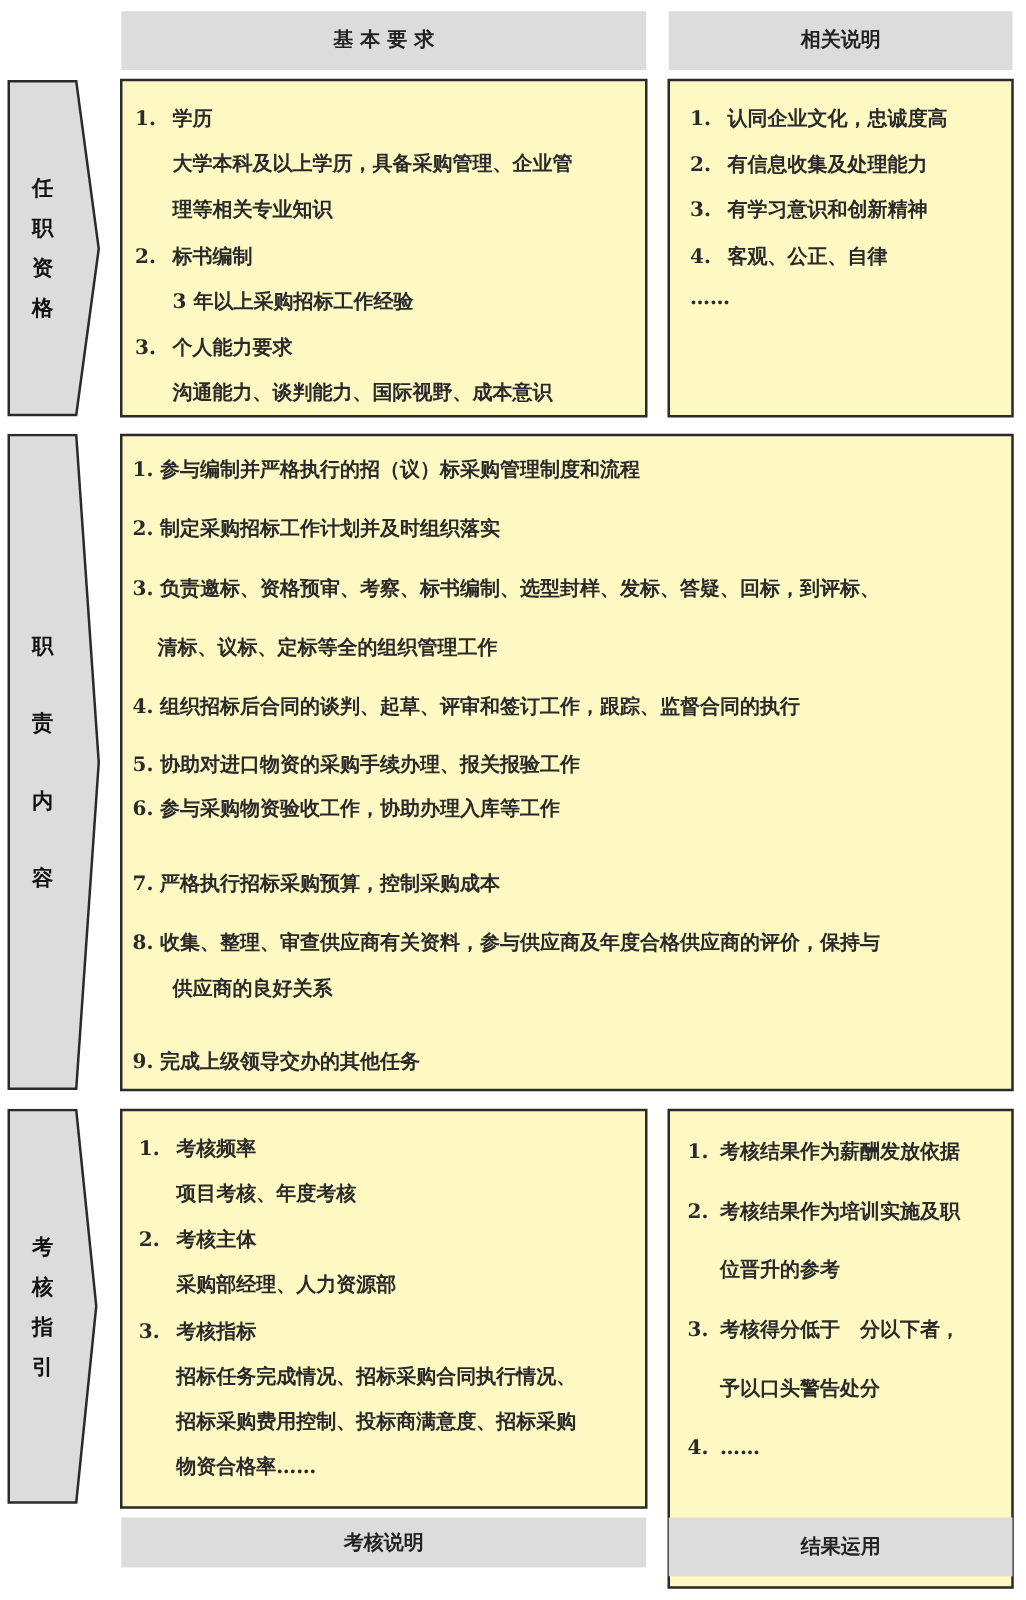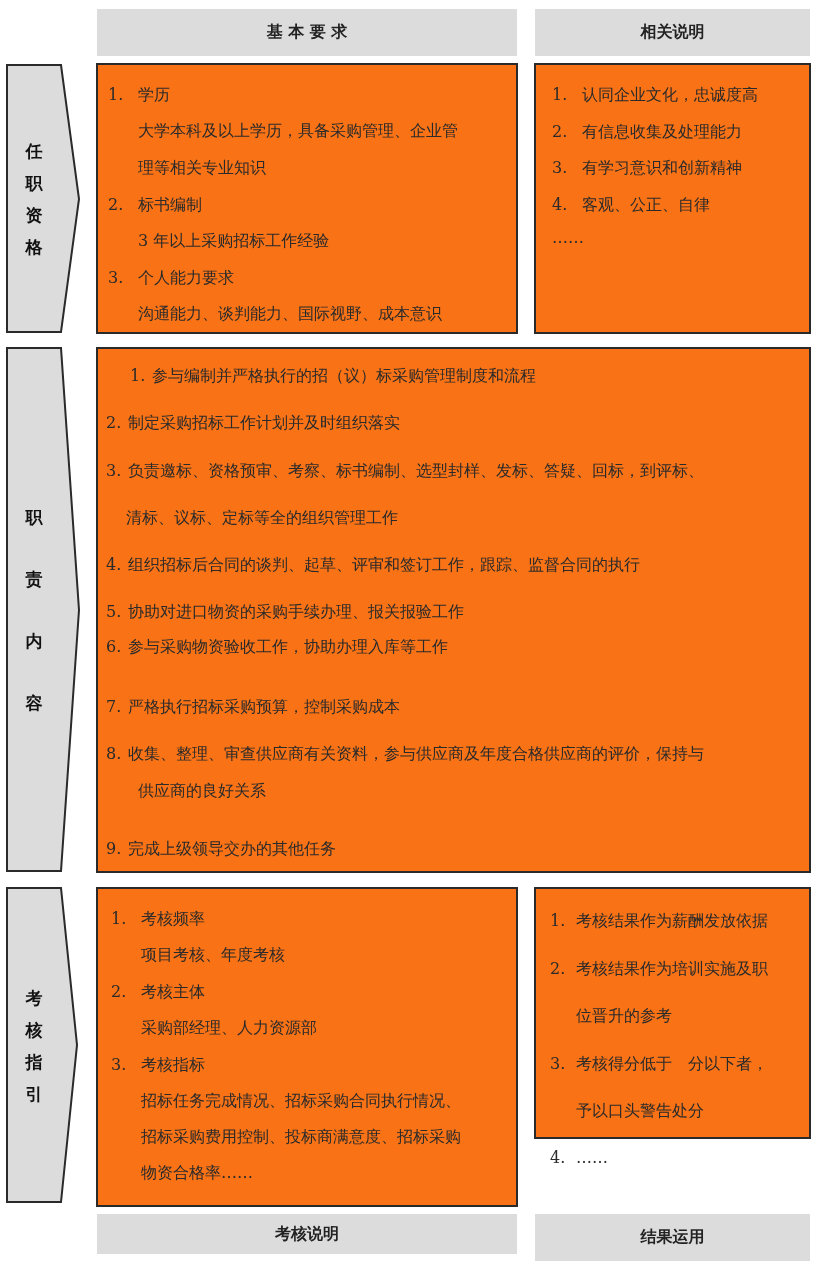--- a/index.html
+++ b/index.html
@@ -6,21 +6,21 @@
   html, body { width: 821px; height: 1280px; background: #ffffff; overflow: hidden; }
   body { position: relative; font-family: "DejaVu Serif", "Liberation Serif", serif; color: #222; }
 
   .hdr {
     position: absolute; background: #dcdcdc;
     display: flex; align-items: center; justify-content: center;
     font-family: "DejaVu Sans", "Liberation Sans", sans-serif;
     font-size: 16px; font-weight: bold; color: #222;
   }
   .box {
-    position: absolute; border: 2px solid #2a2a2a; background: #f97316;
+    position: absolute; border: 2px solid #2a2a2a; background: #fef9c3; font-weight: bold;
   }
   .arrow {
     position: absolute; left: 0;
   }
   .arrow svg { position: absolute; left: 0; top: 0; }
   .arrow-label {
     position: absolute; left: 6px; width: 56px;
     display: flex; flex-direction: column; align-items: center; justify-content: center;
     font-family: "DejaVu Sans", "Liberation Sans", sans-serif;
     font-weight: bold; font-size: 17px; color: #111;
@@ -78,21 +78,21 @@
   <div class="arrow-label" style="top:0; height:526px; line-height:62px;">
     <span>职</span>
     <span>责</span>
     <span>内</span>
     <span>容</span>
   </div>
 </div>
 
 <div class="box" style="left:96px; top:347px; width:715px; height:526px;">
   <div class="list" style="left:8px; top:0;">
-    <div class="line" style="top:17px;margin-left:24px;"><span class="num" style="width:22px;">1.</span><span>参与编制并严格执行的招（议）标采购管理制度和流程</span></div>
+    <div class="line" style="top:17px;"><span class="num" style="width:22px;">1.</span><span>参与编制并严格执行的招（议）标采购管理制度和流程</span></div>
     <div class="line" style="top:64px;"><span class="num" style="width:22px;">2.</span><span>制定采购招标工作计划并及时组织落实</span></div>
     <div class="line" style="top:112px;"><span class="num" style="width:22px;">3.</span><span>负责邀标、资格预审、考察、标书编制、选型封样、发标、答疑、回标，到评标、</span></div>
     <div class="line" style="top:159px; left:20px;"><span>清标、议标、定标等全的组织管理工作</span></div>
     <div class="line" style="top:206px;"><span class="num" style="width:22px;">4.</span><span>组织招标后合同的谈判、起草、评审和签订工作，跟踪、监督合同的执行</span></div>
     <div class="line" style="top:253px;"><span class="num" style="width:22px;">5.</span><span>协助对进口物资的采购手续办理、报关报验工作</span></div>
     <div class="line" style="top:288px;"><span class="num" style="width:22px;">6.</span><span>参与采购物资验收工作，协助办理入库等工作</span></div>
     <div class="line" style="top:348px;"><span class="num" style="width:22px;">7.</span><span>严格执行招标采购预算，控制采购成本</span></div>
     <div class="line" style="top:395px;"><span class="num" style="width:22px;">8.</span><span>收集、整理、审查供应商有关资料，参与供应商及年度合格供应商的评价，保持与</span></div>
     <div class="line" style="top:432px; left:32px;"><span>供应商的良好关系</span></div>
     <div class="line" style="top:490px;"><span class="num" style="width:22px;">9.</span><span>完成上级领导交办的其他任务</span></div>
@@ -117,21 +117,21 @@
     <div class="line" style="top:56px; left:30px;"><span>项目考核、年度考核</span></div>
     <div class="line" style="top:93px;"><span class="num">2.</span><span>考核主体</span></div>
     <div class="line" style="top:129px; left:30px;"><span>采购部经理、人力资源部</span></div>
     <div class="line" style="top:166px;"><span class="num">3.</span><span>考核指标</span></div>
     <div class="line" style="top:202px; left:30px;"><span>招标任务完成情况、招标采购合同执行情况、</span></div>
     <div class="line" style="top:238px; left:30px;"><span>招标采购费用控制、投标商满意度、招标采购</span></div>
     <div class="line" style="top:274px; left:30px;"><span>物资合格率……</span></div>
   </div>
 </div>
 
-<div class="box" style="left:534px; top:887px; width:277px; height:252px;">
+<div class="box" style="left:534px; top:887px; width:277px; height:384px;">
   <div class="list" style="left:14px; top:0;">
     <div class="line" style="top:22px;"><span class="num" style="width:26px;">1.</span><span>考核结果作为薪酬发放依据</span></div>
     <div class="line" style="top:70px;"><span class="num" style="width:26px;">2.</span><span>考核结果作为培训实施及职</span></div>
     <div class="line" style="top:117px; left:26px;"><span>位晋升的参考</span></div>
     <div class="line" style="top:165px;"><span class="num" style="width:26px;">3.</span><span>考核得分低于　分以下者，</span></div>
     <div class="line" style="top:212px; left:26px;"><span>予以口头警告处分</span></div>
     <div class="line" style="top:259px;"><span class="num" style="width:26px;">4.</span><span>……</span></div>
   </div>
 </div>
 

